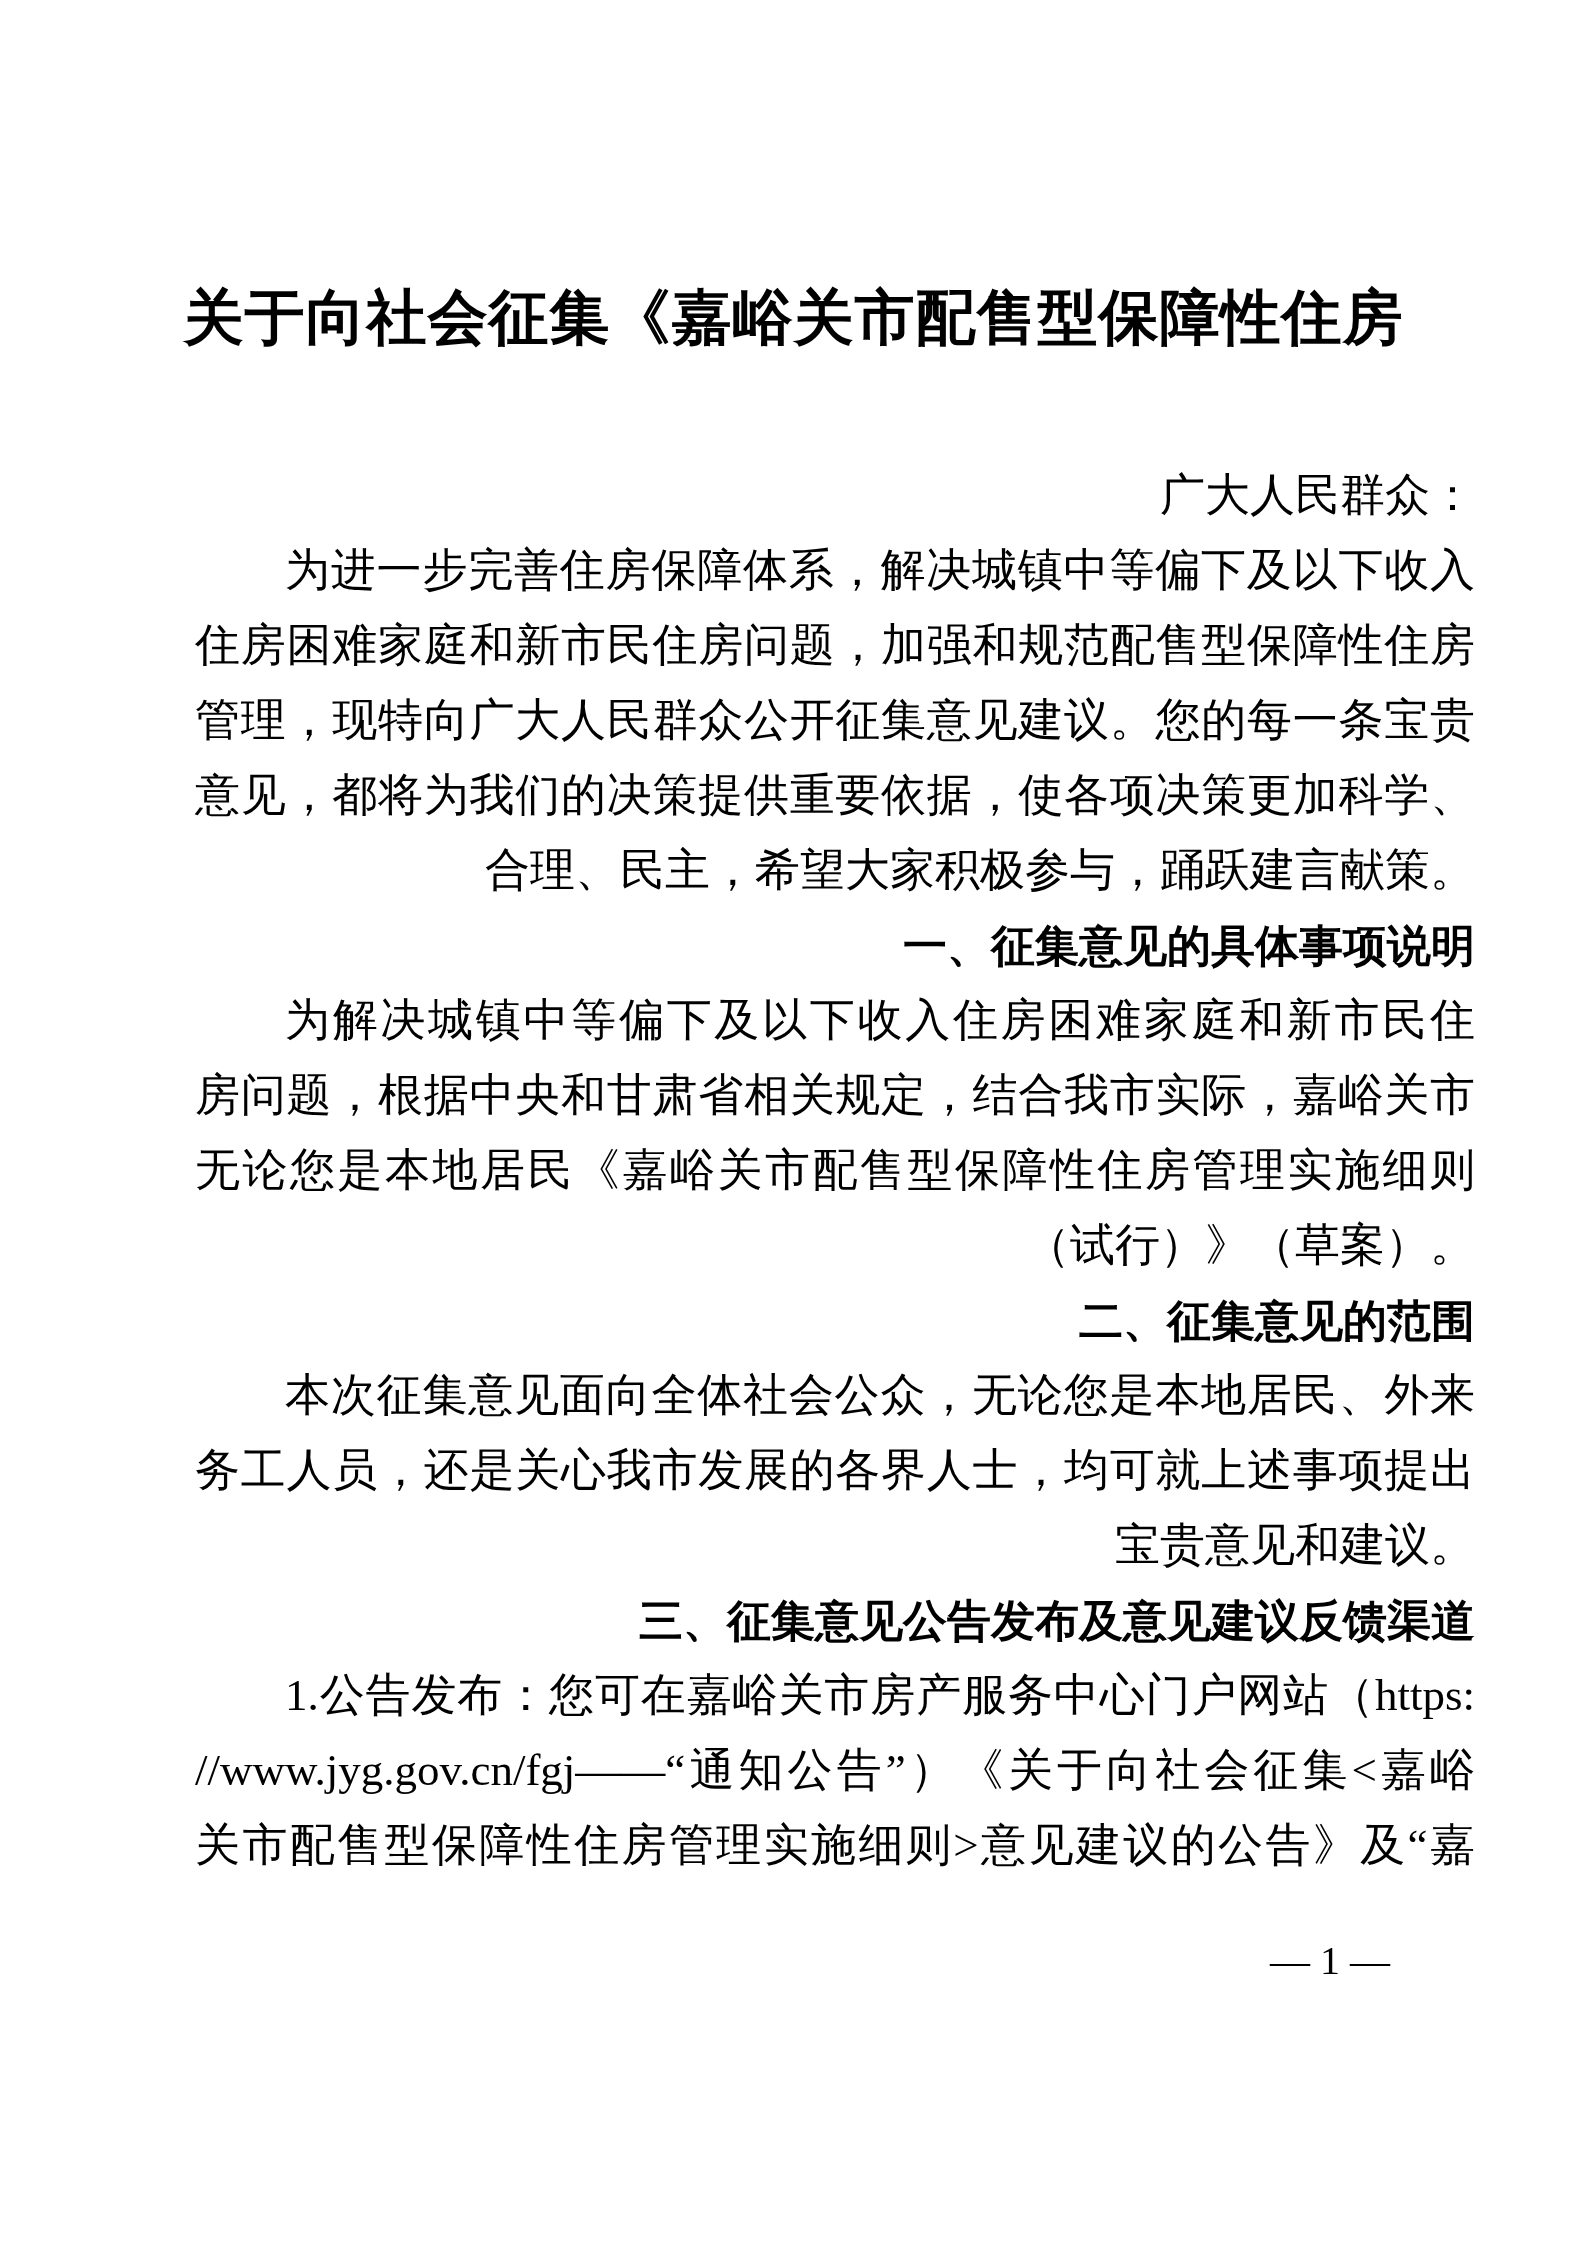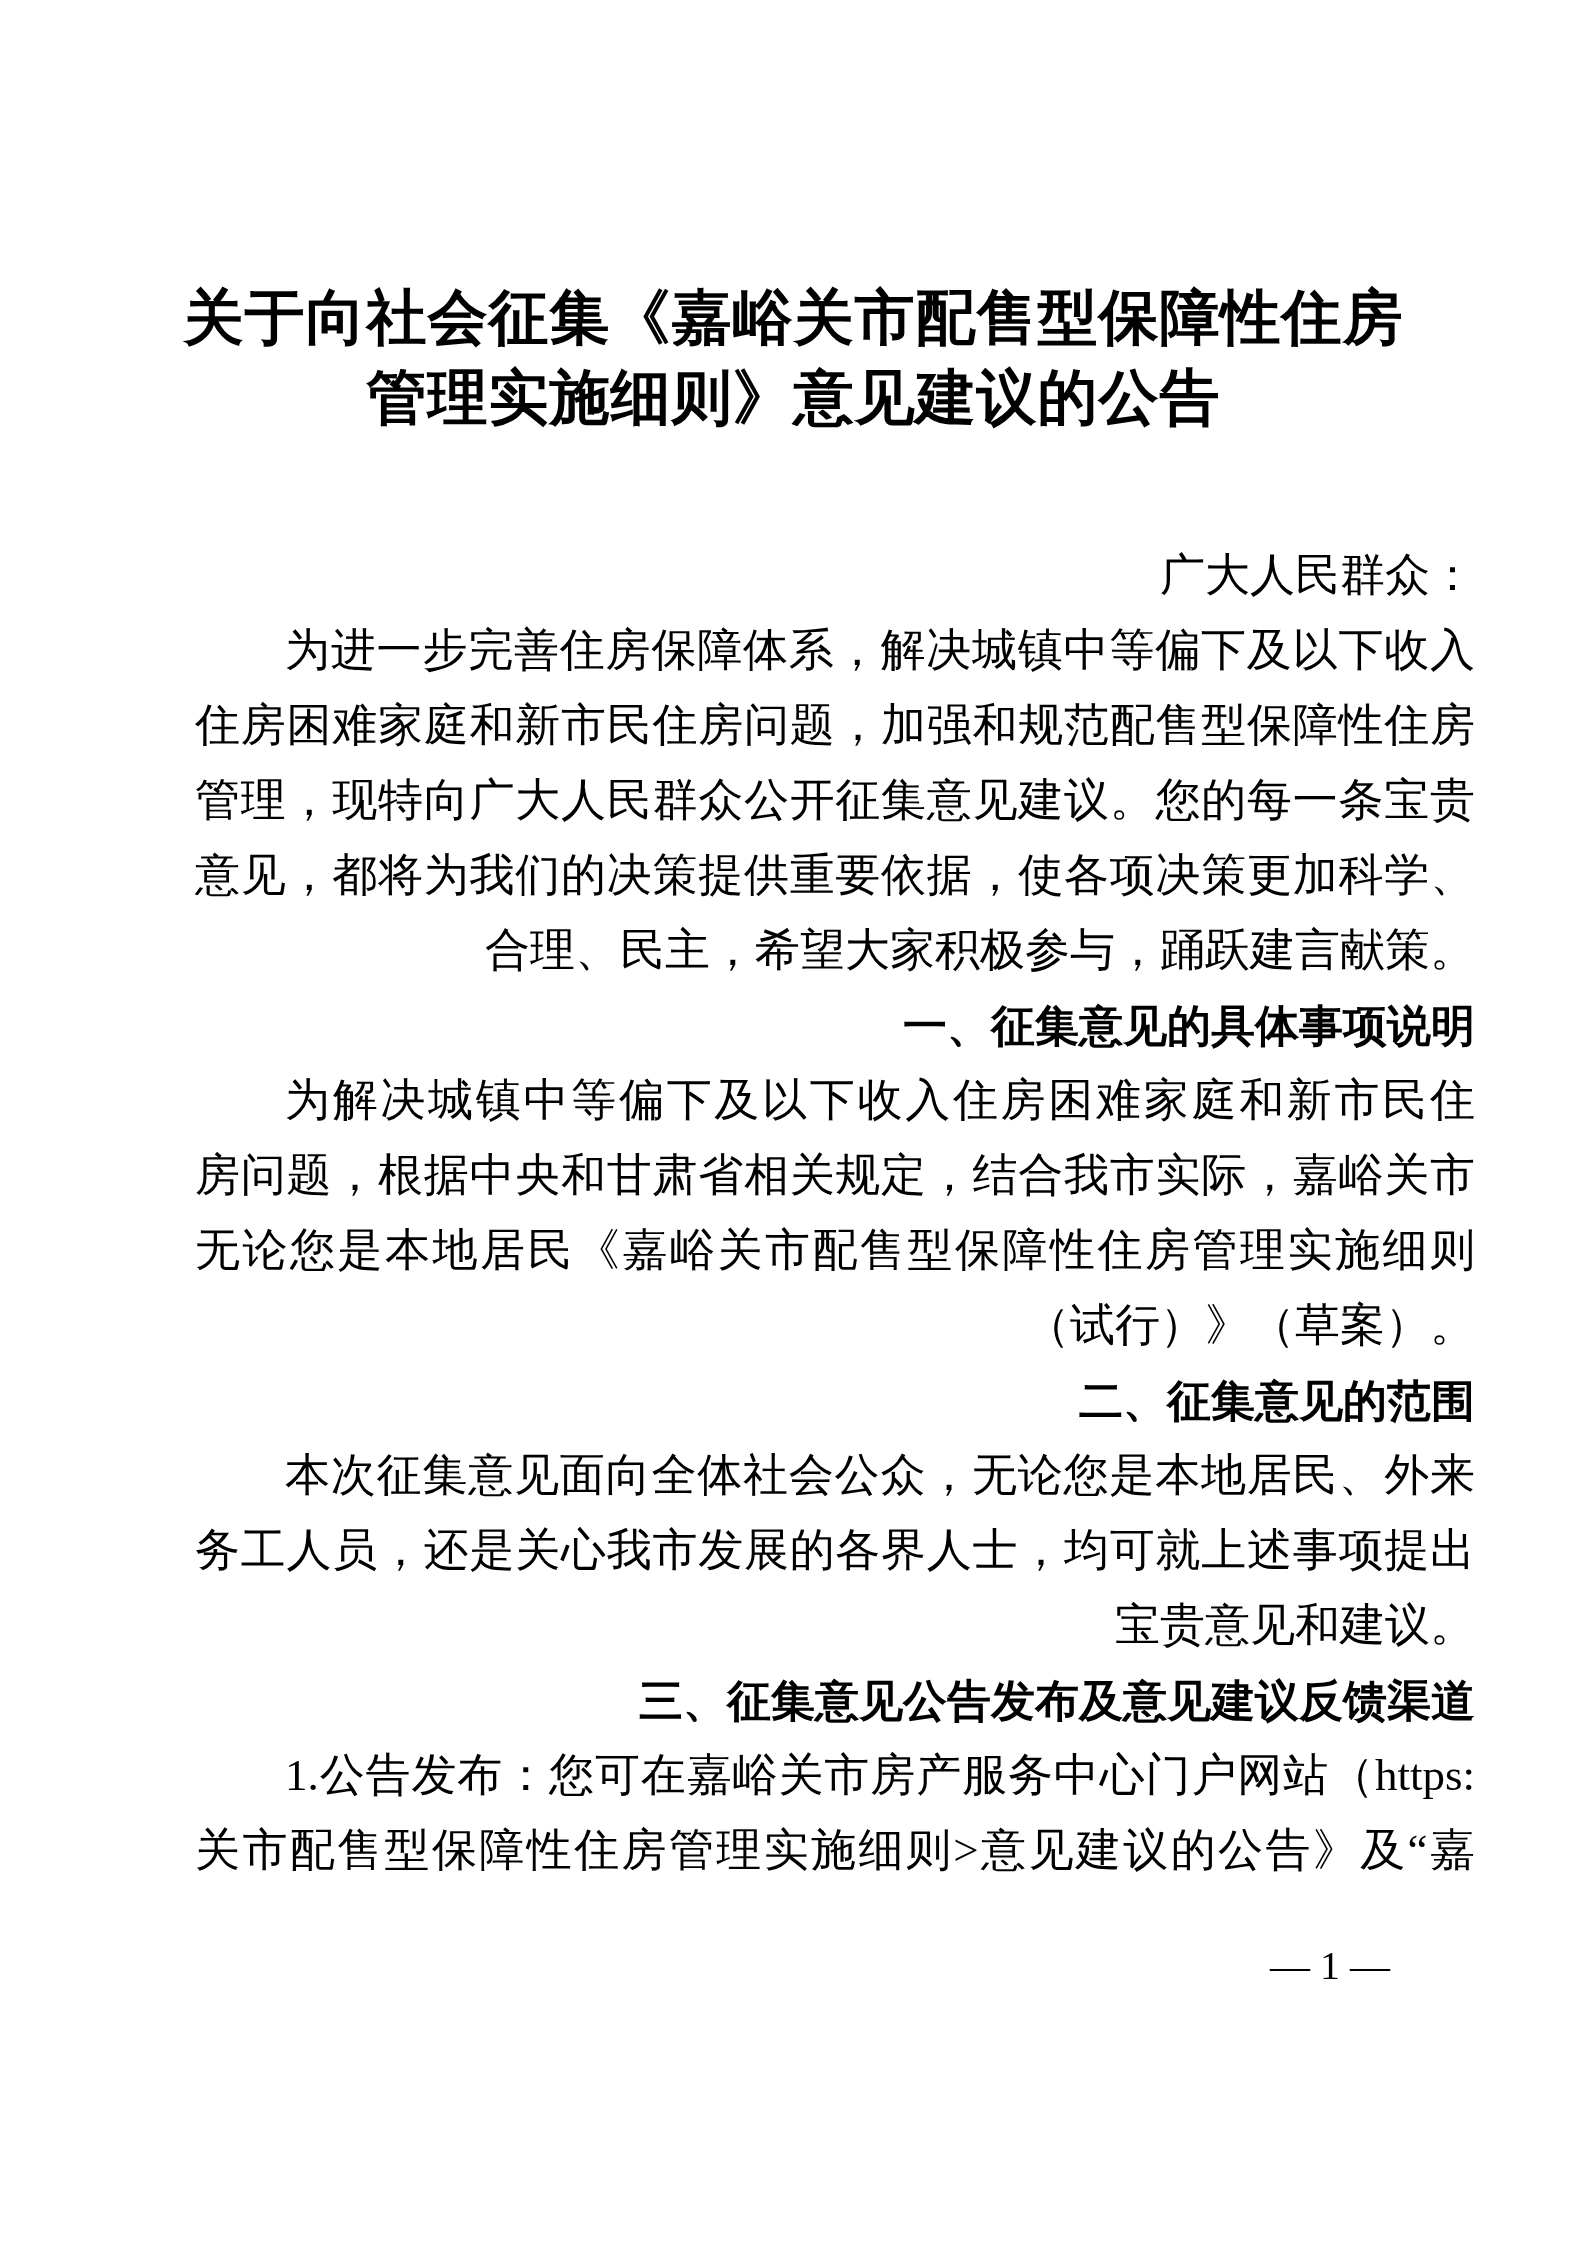--- a/index.html
+++ b/index.html
@@ -60,41 +60,41 @@
     font-family: "Liberation Serif", "DejaVu Serif", serif;
   }
 </style>
 </head>
 <body>
 
 <div class="sheet">
 
   <div class="title-block">
     <div>关于向社会征集《嘉峪关市配售型保障性住房</div>
-    <div>管理实施细则》意见建议的公告</div>
   </div>
 
   <div class="content">
     <div class="line">广大人民群众：</div>
     <div class="line j ind">为进一步完善住房保障体系，解决城镇中等偏下及以下收入</div>
     <div class="line j">住房困难家庭和新市民住房问题，加强和规范配售型保障性住房</div>
     <div class="line j">管理，现特向广大人民群众公开征集意见建议。您的每一条宝贵</div>
     <div class="line j">意见，都将为我们的决策提供重要依据，使各项决策更加科学、</div>
     <div class="line">合理、民主，希望大家积极参与，踊跃建言献策。</div>
     <div class="line heading ind">一、征集意见的具体事项说明</div>
     <div class="line j ind">为解决城镇中等偏下及以下收入住房困难家庭和新市民住</div>
     <div class="line j">房问题，根据中央和甘肃省相关规定，结合我市实际，嘉峪关市</div>
     <div class="line j">无论您是本地居民《嘉峪关市配售型保障性住房管理实施细则</div>
     <div class="line">（试行）》（草案）。</div>
     <div class="line heading ind">二、征集意见的范围</div>
     <div class="line j ind">本次征集意见面向全体社会公众，无论您是本地居民、外来</div>
     <div class="line j">务工人员，还是关心我市发展的各界人士，均可就上述事项提出</div>
     <div class="line">宝贵意见和建议。</div>
     <div class="line heading ind">三、征集意见公告发布及意见建议反馈渠道</div>
     <div class="line j ind">1.公告发布：您可在嘉峪关市房产服务中心门户网站（https:</div>
+    <div class="line j">//www.jyg.gov.cn/fgj——“通知公告”）《关于向社会征集&lt;嘉峪</div>
     <div class="line j">关市配售型保障性住房管理实施细则&gt;意见建议的公告》及“嘉</div>
   </div>
 
   <div class="footer">
     <span>— 1 —</span>
   </div>
 
 </div>
 
 </body></html>

